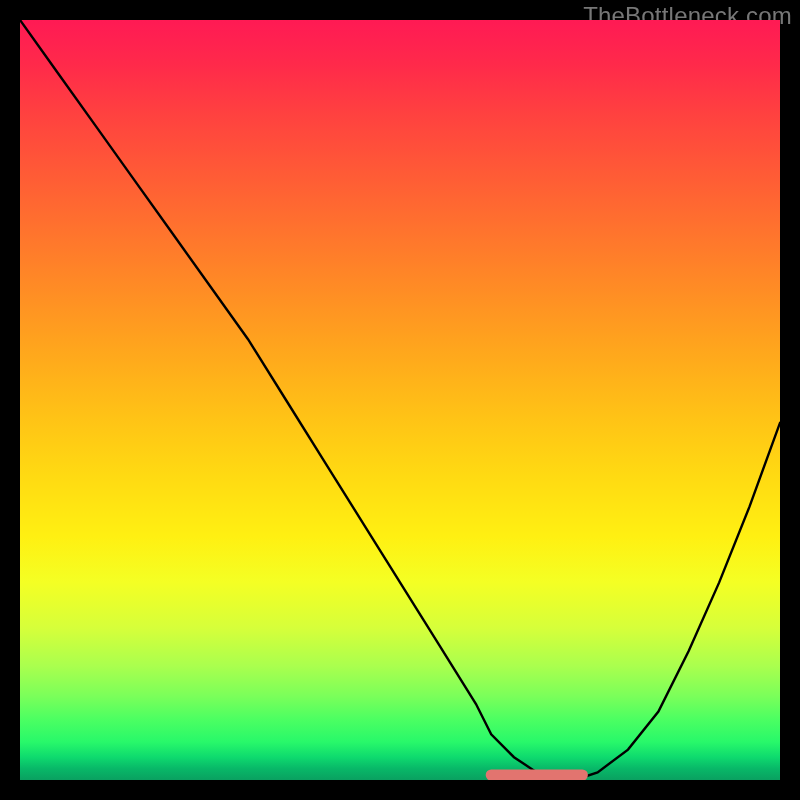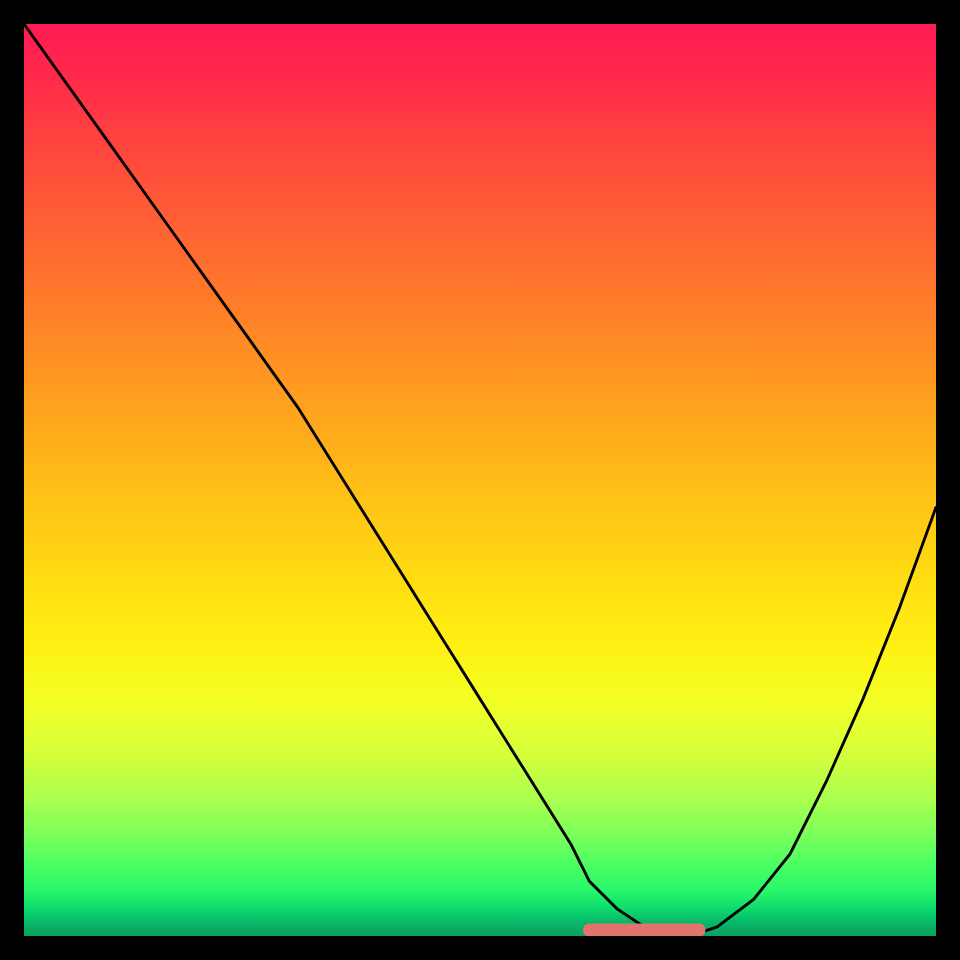--- a/index.html
+++ b/index.html
@@ -51,19 +51,20 @@
   svg.curve {
     position: absolute;
     left: 0; top: 0;
     width: 760px; height: 760px;
   }
 </style>
 </head>
 <body>
 
 <div class="frame">
+  <div class="watermark">TheBottleneck.com</div>
   <div class="plot">
     <svg class="curve" viewBox="0 0 760 760">
       <path fill="none" stroke="#000" stroke-width="2.4" stroke-linecap="round" d="M0.0 0.0 L38.0 53.2 L76.0 106.4 L114.0 159.6 L152.0 212.8 L190.0 266.0 L228.0 319.2 L266.0 380.0 L304.0 440.8 L342.0 501.6 L380.0 562.4 L418.0 623.2 L456.0 684.0 L471.2 714.4 L494.0 737.2 L516.8 752.4 L532.0 760.0 L554.8 760.0 L577.6 752.4 L608.0 729.6 L638.4 691.6 L668.8 630.8 L699.2 562.4 L729.6 486.4 L760.0 402.8" id="curvePath"></path>
       <path fill="none" stroke-linecap="round" d="M471.2 755.0 L562.4 755.0" id="markerPath" stroke="#e2746f" stroke-width="11"></path>
     </svg>
   </div>
 </div>
 
 </body></html>

